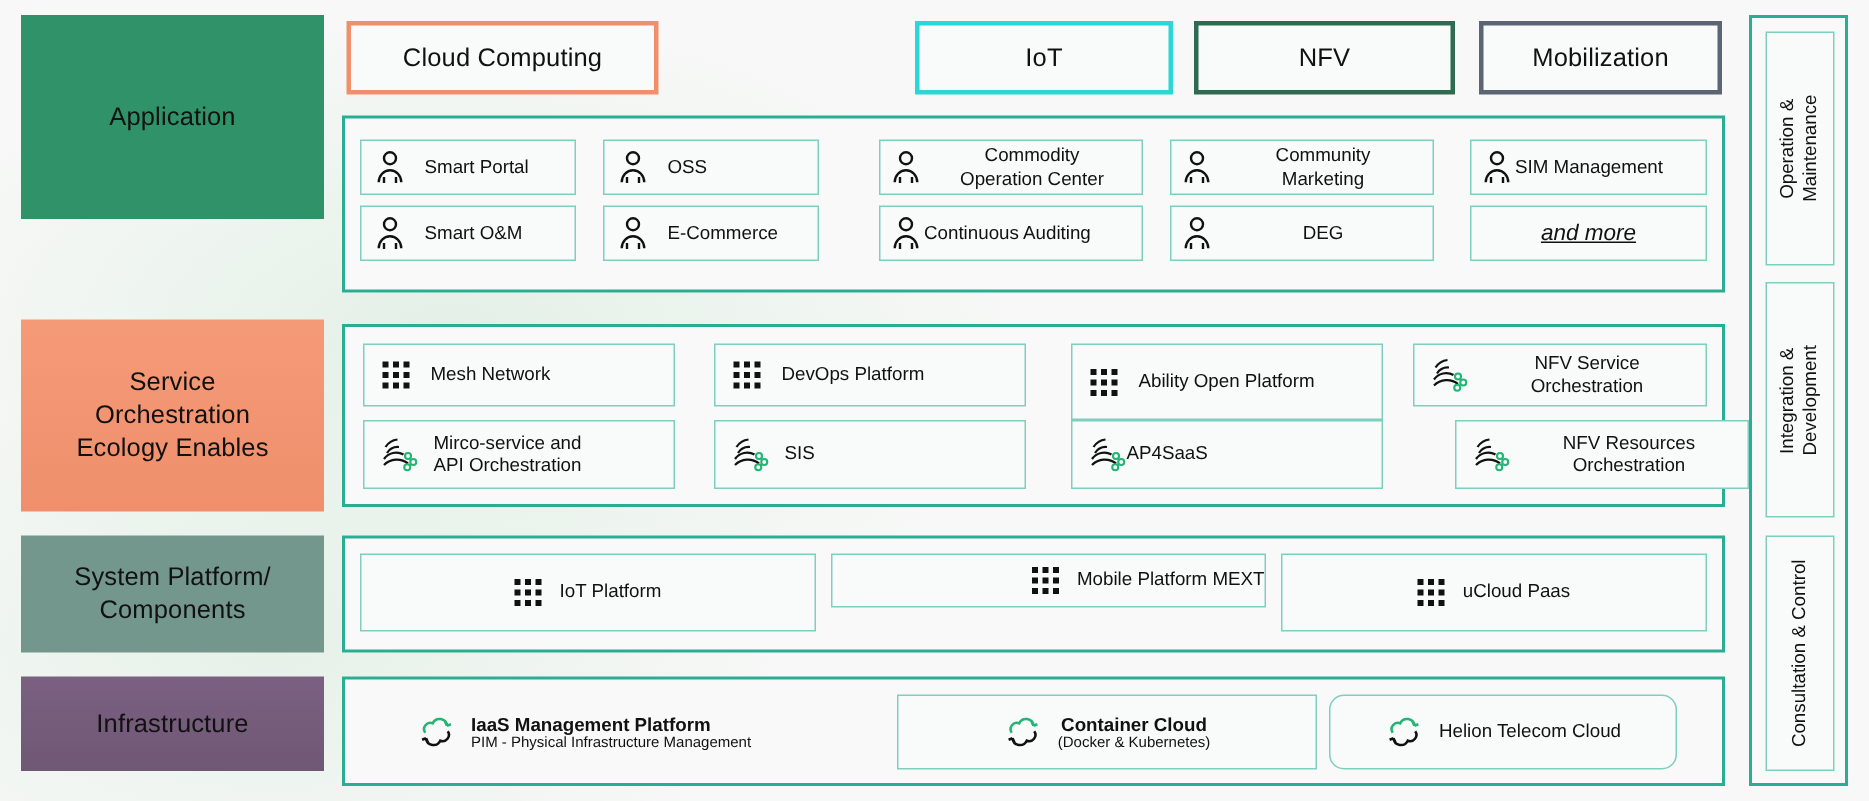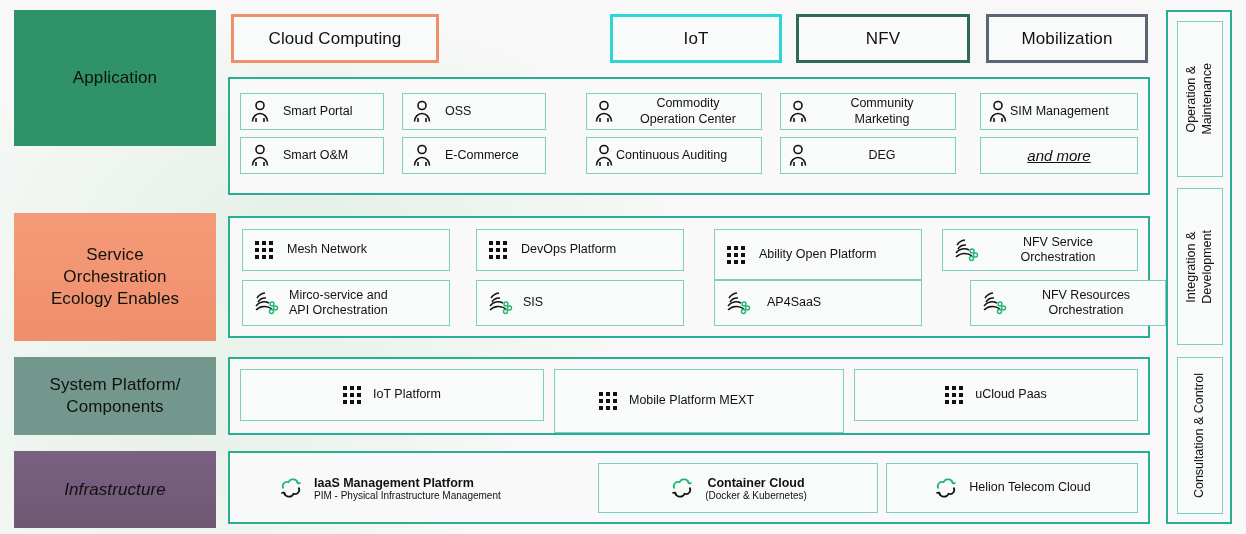--- a/index.html
+++ b/index.html
@@ -24,21 +24,21 @@
     display: flex; align-items: center; justify-content: center;
     text-align: center;
     color: #111;
     font-size: 17px;
     line-height: 1.28;
     letter-spacing: .1px;
   }
   .layer-label.app   { left: 14px;  top: 10px;  width: 202px; height: 136px; background: #2f9268; }
   .layer-label.svc   { left: 14px;  top: 213px; width: 202px; height: 128px; background: linear-gradient(180deg,#f59a77 0%,#ef8f6c 100%); }
   .layer-label.sys   { left: 14px;  top: 357px; width: 202px; height: 78px;  background: #74978d; }
-  .layer-label.infra { left: 14px;  top: 451px; width: 202px; height: 77px;  background: linear-gradient(180deg,#7b6082 0%,#6f5874 100%); font-style: italic; }
+  .layer-label.infra { left: 14px;  top: 451px; width: 202px; height: 63px;  background: linear-gradient(180deg,#7b6082 0%,#6f5874 100%); }
 
   
   .chip {
     position: absolute;
     top: 14px; height: 49px;
     background: #f9fafa;
     display: flex; align-items: center; justify-content: center;
     font-size: 17px; color: #111;
     letter-spacing: .1px;
   }
@@ -333,21 +333,21 @@
         <svg class="ico-swoosh" viewBox="0 0 26 24">
           <path d="M12 2 A11 11 0 0 0 4 7" fill="none" stroke="#111" stroke-width="1.5"></path>
           <path d="M13 7 A8.5 8.5 0 0 0 5 11" fill="none" stroke="#111" stroke-width="1.5"></path>
           <path d="M16 12 A10 10 0 0 0 3 15" fill="none" stroke="#111" stroke-width="1.5"></path>
           <path d="M19 18 A12 12 0 0 0 3 19" fill="none" stroke="#111" stroke-width="1.5"></path>
           <circle cx="19" cy="13" r="2" fill="none" stroke="#22b573" stroke-width="1.4"></circle>
           <circle cx="22.5" cy="17" r="2" fill="none" stroke="#22b573" stroke-width="1.4"></circle>
           <circle cx="18.5" cy="20.5" r="2" fill="none" stroke="#22b573" stroke-width="1.4"></circle>
         </svg>
       </span>
-      <span class="tx" style="margin-left:16px;white-space:pre-line">AP4SaaS</span>
+      <span class="tx" style="margin-left:0;white-space:pre-line">AP4SaaS</span>
     </div>
     <div class="tile" style="left:740px;top:62px;width:196px;height:46px;padding-left:10px;">
       <span class="tile-icon">
         <svg class="ico-swoosh" viewBox="0 0 26 24">
           <path d="M12 2 A11 11 0 0 0 4 7" fill="none" stroke="#111" stroke-width="1.5"></path>
           <path d="M13 7 A8.5 8.5 0 0 0 5 11" fill="none" stroke="#111" stroke-width="1.5"></path>
           <path d="M16 12 A10 10 0 0 0 3 15" fill="none" stroke="#111" stroke-width="1.5"></path>
           <path d="M19 18 A12 12 0 0 0 3 19" fill="none" stroke="#111" stroke-width="1.5"></path>
           <circle cx="19" cy="13" r="2" fill="none" stroke="#22b573" stroke-width="1.4"></circle>
           <circle cx="22.5" cy="17" r="2" fill="none" stroke="#22b573" stroke-width="1.4"></circle>
@@ -367,21 +367,21 @@
           <i></i>
           <i></i>
           <i></i>
           <i></i>
           <i></i>
           <i></i>
           <i></i>
         </span>
       <span class="tx" style="margin-left:12px;white-space:pre-line">IoT Platform</span>
     </div>
-    <div class="tile" style="left:324px;top:10px;width:290px;height:64px;justify-content:flex-start;padding-left:44px;">
+    <div class="tile" style="left:324px;top:10px;width:290px;height:36px;justify-content:flex-end;padding-left:44px;">
       <span class="tile-icon ico-grid">
           <i></i>
           <i></i>
           <i></i>
           <i></i>
           <i></i>
           <i></i>
           <i></i>
           <i></i>
           <i></i>
@@ -426,21 +426,21 @@
           <path d="M20 6.8 l-1.3 -2.6 M20 6.8 l2.6 -1.0" fill="none" stroke="#22b573" stroke-width="1.7"></path>
           <path d="M20.5 10.5 A4.2 4.2 0 0 1 15.5 16.8 A5 5 0 0 1 6 15.2" fill="none" stroke="#111" stroke-width="1.7"></path>
           <path d="M6 15.2 l1.3 2.6 M6 15.2 l-2.6 1.0" fill="none" stroke="#111" stroke-width="1.7"></path>
         </svg>
       </span>
       <span class="two-line" style="margin-left:10px;align-items:center;">
         <span class="ttl-b">Container Cloud</span>
         <span class="sub-s">(Docker &amp; Kubernetes)</span>
       </span>
     </div>
-    <div class="tile" style="left:656px;top:10px;width:252px;height:50px;justify-content:center;">
+    <div class="tile" style="left:656px;top:10px;width:232px;height:50px;justify-content:center;border-radius:10px;">
       <span class="tile-icon">
         <svg class="ico-cloud" viewBox="0 0 26 22">
           <path d="M5.5 11.5 A4.2 4.2 0 0 1 10.5 5.2 A5 5 0 0 1 20 6.8" fill="none" stroke="#22b573" stroke-width="1.7"></path>
           <path d="M20 6.8 l-1.3 -2.6 M20 6.8 l2.6 -1.0" fill="none" stroke="#22b573" stroke-width="1.7"></path>
           <path d="M20.5 10.5 A4.2 4.2 0 0 1 15.5 16.8 A5 5 0 0 1 6 15.2" fill="none" stroke="#111" stroke-width="1.7"></path>
           <path d="M6 15.2 l1.3 2.6 M6 15.2 l-2.6 1.0" fill="none" stroke="#111" stroke-width="1.7"></path>
         </svg>
       </span>
       <span class="tx" style="margin-left:10px;">Helion Telecom Cloud</span>
     </div>

